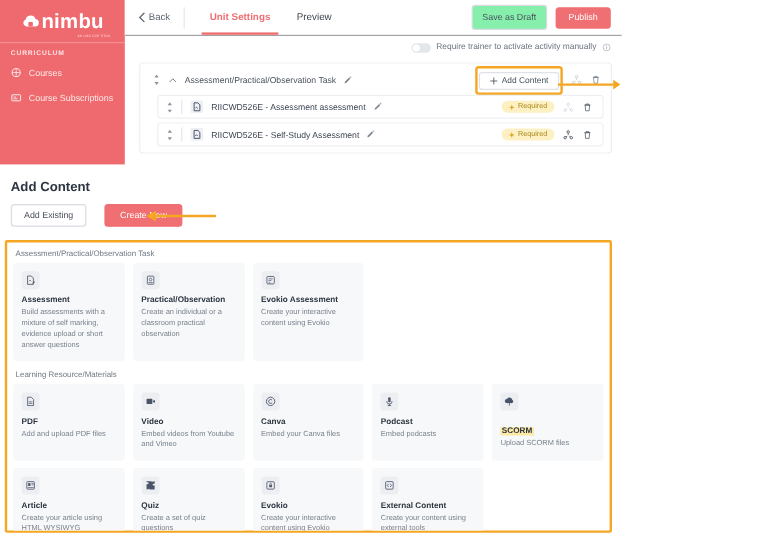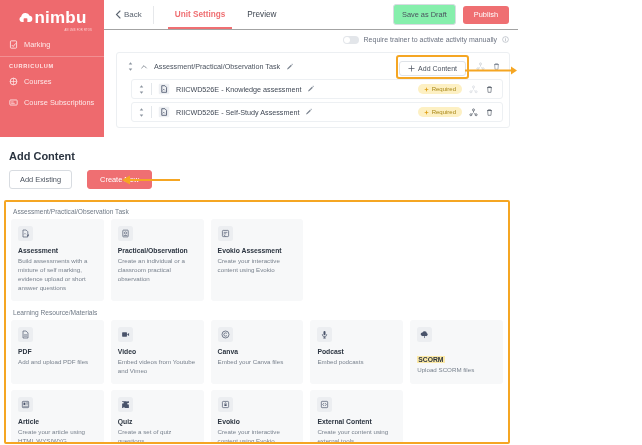--- a/index.html
+++ b/index.html
@@ -191,27 +191,20 @@
   <div class="sidebar">
     <div class="logo-row">
       <svg class="logo-mark" viewBox="0 0 24 18">
         <path d="M6 17h12a5 5 0 0 0 .6-9.96A7 7 0 0 0 5.2 8.2 4.6 4.6 0 0 0 6 17z" fill="#ffffff"></path>
         <rect x="9" y="11" width="6" height="6" rx="1" fill="#ee6a6e"></rect>
       </svg>
       <span class="logo-word">nimbu</span>
       <span class="logo-sub">AN LMS FOR RTOs</span>
     </div>
 
-    <div class="nav-item">
-      <svg class="nav-ico" viewBox="0 0 16 16">
-        <rect x="2.5" y="1.5" width="11" height="13" rx="1.5" fill="none" stroke="#ffffff" stroke-width="1.3"></rect>
-        <path d="M5.5 9.5l2 2 4-5" fill="none" stroke="#ffffff" stroke-width="1.3" stroke-linecap="round"></path>
-      </svg>
-      <span>Marking</span>
-    </div>
     <div class="nav-sep"></div>
     <div class="nav-section">CURRICULUM</div>
 
     <div class="nav-item">
       <svg class="nav-ico" viewBox="0 0 16 16">
         <circle cx="8" cy="8" r="6" fill="none" stroke="#ffffff" stroke-width="1.3"></circle>
         <path d="M8 2v12M2 8h12" stroke="#ffffff" stroke-width="1"></path>
       </svg>
       <span>Courses</span>
     </div>
@@ -296,21 +289,21 @@
     <div class="task-row child">
       <svg class="sortgrip" viewBox="0 0 8 14">
         <path d="M4 1.5L6.3 4.6H1.7zM4 12.5L1.7 9.4h4.6z" fill="#8b949f"></path>
       </svg>
       <div class="vbar"></div>
       <svg class="doc-ico" viewBox="0 0 16 16">
         <rect x="1" y="1" width="14" height="14" rx="1.5" fill="#eef0f3"></rect>
         <path d="M5 3.6h4.2l2.2 2.2v6.6H5z" fill="none" stroke="#49536a" stroke-width="1.1"></path>
         <path d="M6.3 9.8l1.4-1.4 1.4 1.4" fill="none" stroke="#49536a" stroke-width="1"></path>
       </svg>
-      <span class="task-title child">RIICWD526E - Knowledge assessment</span>
+      <span class="task-title child">RIICWD526E - Assessment assessment</span>
       <svg class="pencil" viewBox="0 0 14 14">
         <path d="M2 11.2l.5-2.2 6.1-6.1 1.7 1.7-6.1 6.1z" fill="#7a838f"></path>
         <path d="M9.3 2.2l1.3-1.3 1.7 1.7-1.3 1.3z" fill="#a3acb7"></path>
       </svg>
       <div class="row-right">
         <span class="badge-required">
           <svg class="badge-star" viewBox="0 0 10 10">
             <path d="M5 0l1.2 3.8L10 5 6.2 6.2 5 10 3.8 6.2 0 5l3.8-1.2z" fill="#e0a21d"></path>
           </svg>
           <span>Required</span>

